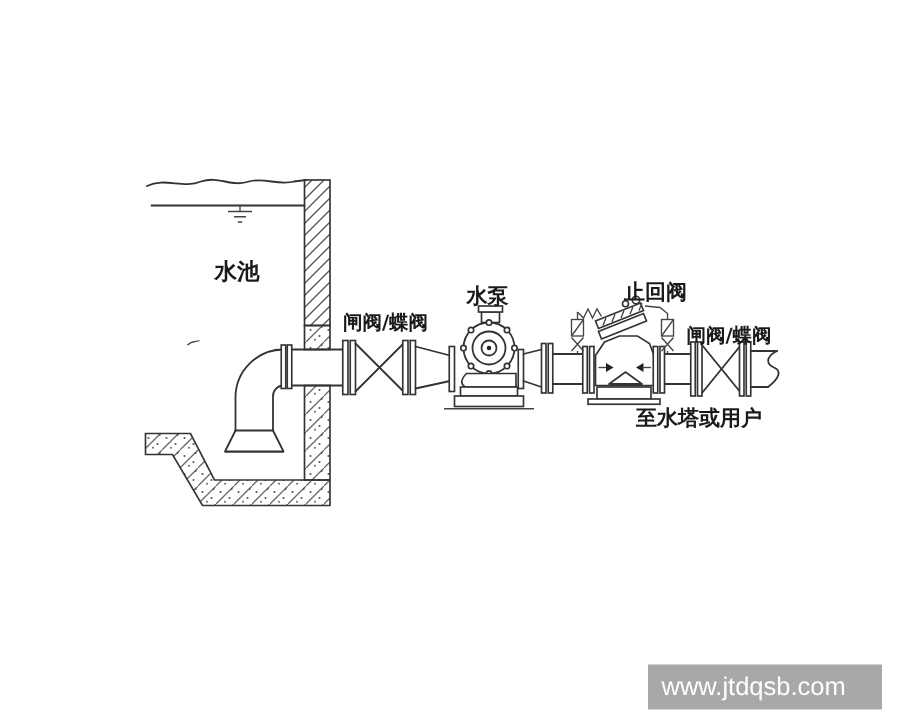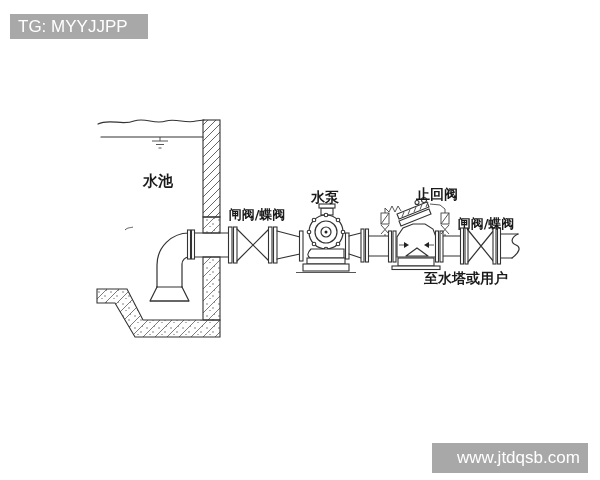--- a/index.html
+++ b/index.html
@@ -1,21 +1,21 @@
 <!DOCTYPE html>
 <html><head>
 <meta charset="utf-8">
 <style>
   html,body{margin:0;padding:0;background:#fff;}
   .stage{position:relative;width:600px;height:480px;background:#ffffff;overflow:hidden;
          font-family:"DejaVu Sans","Liberation Sans",sans-serif;}
   .wm{position:absolute;background:#a8a8a8;color:#ffffff;white-space:nowrap;
       font-family:"Liberation Sans","DejaVu Sans",sans-serif;}
   .wm-tl{left:10px;top:14px;width:138px;height:25px;line-height:25px;font-size:17px;padding-left:8px;box-sizing:border-box;}
-  .wm-br{left:432px;top:443px;width:156px;height:30px;line-height:30px;font-size:17px;padding-left:25px;box-sizing:border-box;}
+  .wm-br{left:432px;top:443px;width:156px;height:30px;line-height:30px;font-size:17px;padding-left:9px;box-sizing:border-box;}
   svg{position:absolute;left:0;top:0;}
   .ln{stroke:#333;stroke-width:1.2;fill:none;stroke-linecap:round;}
   .thin{stroke:#444;stroke-width:0.9;fill:none;}
   .fl{fill:#fff;stroke:#333;stroke-width:1.1;}
   .solid{fill:#222;stroke:none;}
   .lbl{fill:#1a1a1a;font-weight:bold;font-family:"DejaVu Sans",sans-serif;}
 </style>
 </head>
 <body>
 
@@ -158,15 +158,14 @@
     </g>
 
     <text class="lbl" x="158" y="186" font-size="15" text-anchor="middle">水池</text>
     <text class="lbl" x="257" y="219" font-size="13" text-anchor="middle">闸阀/蝶阀</text>
     <text class="lbl" x="325" y="202" font-size="14" text-anchor="middle">水泵</text>
     <text class="lbl" x="437" y="199" font-size="14" text-anchor="middle">止回阀</text>
     <text class="lbl" x="486" y="228" font-size="13" text-anchor="middle">闸阀/蝶阀</text>
     <text class="lbl" x="466" y="283" font-size="14" text-anchor="middle">至水塔或用户</text>
   </svg>
 
-  <div class="wm wm-tl">TG: MYYJJPP</div>
   <div class="wm wm-br">www.jtdqsb.com</div>
 </div>
 
 </body></html>

